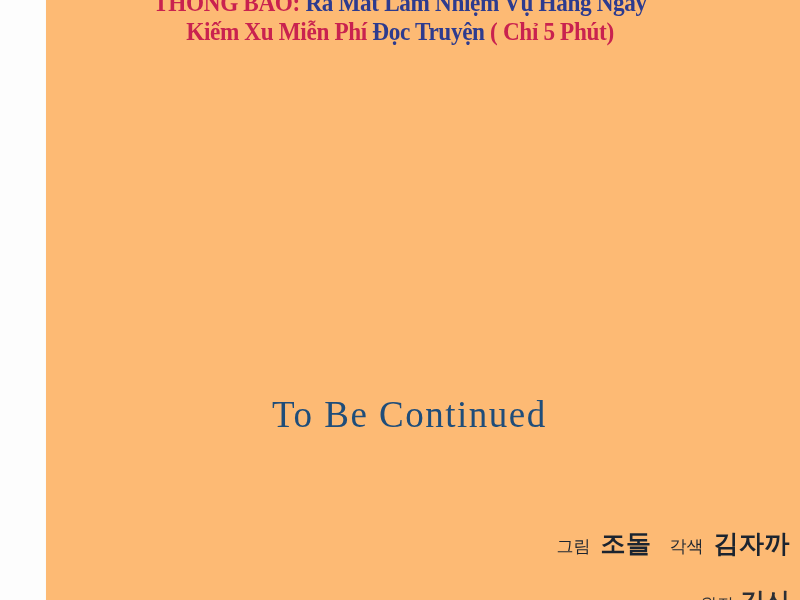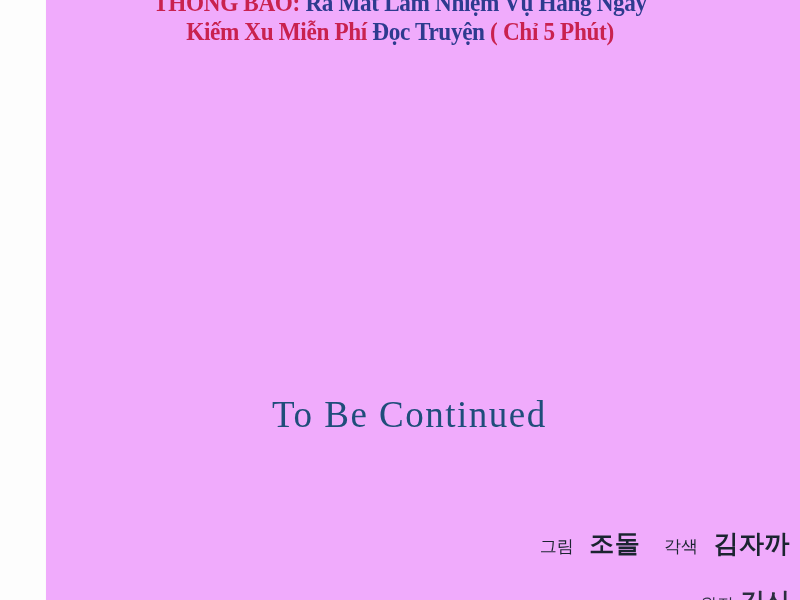--- a/index.html
+++ b/index.html
@@ -12,21 +12,21 @@
     height: 600px;
     background: #ffffff;
     font-family: "Liberation Serif", "DejaVu Serif", serif;
     overflow: hidden;
   }
 
   #page {
     position: relative;
     width: 800px;
     height: 600px;
-    background: #f0abfc;
+    background: #fdba74;
     overflow: hidden;
   }
 
   
   .paper-seam {
     position: absolute;
     left: 0;
     top: 0;
     width: 45px;
     height: 600px;
@@ -79,21 +79,21 @@
 
   
   .credits {
     position: absolute;
     left: 440px;
     top: 527px;
     width: 350px;
     text-align: right;
     white-space: nowrap;
     color: #1b2430;
-    font-family: Liberation Mono, monospace;
+    font-family: Liberation Serif, serif;
   }
   .credit-group {
     display: inline-block;
     margin-left: 14px;
   }
   .credit-role {
     font-size: 17px;
     font-weight: normal;
     letter-spacing: 0px;
     vertical-align: baseline;

